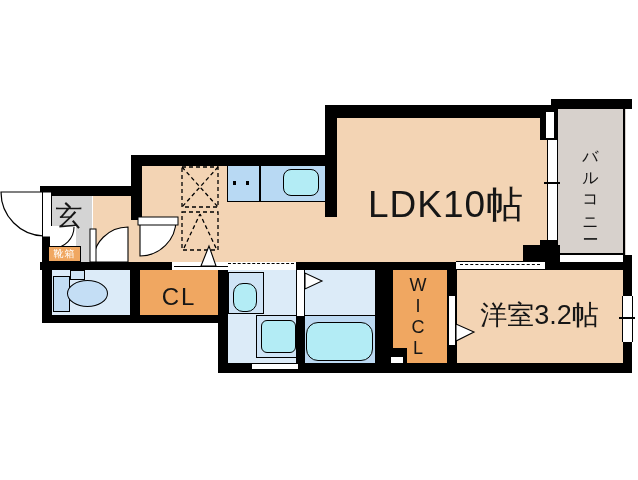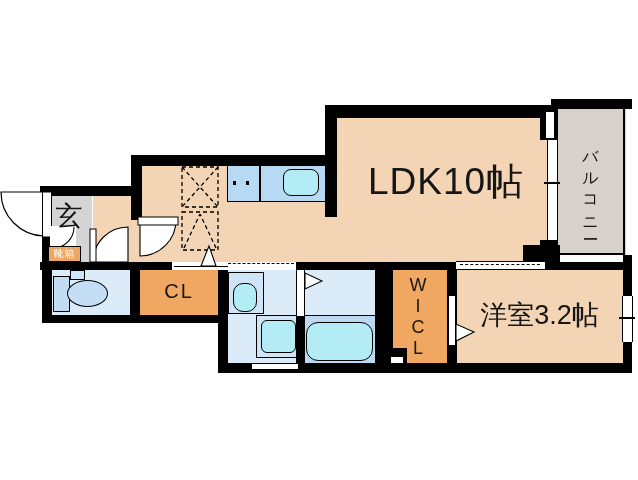--- a/index.html
+++ b/index.html
@@ -123,24 +123,24 @@
     <g stroke="#000" stroke-width="1.3" stroke-dasharray="4,3" fill="none">
       <rect x="182" y="212" width="36" height="38"></rect>
       <line x1="184" y1="248" x2="200" y2="214"></line>
       <line x1="216" y1="248" x2="200" y2="214"></line>
     </g>
     <polygon points="209,246 201,266 216,266" fill="#fff" stroke="#000" stroke-width="1.1"></polygon>
     <polygon points="305,273 305,289 322,281" fill="#fff" stroke="#000" stroke-width="1.1"></polygon>
     <polygon points="456,324 456,341 474,332" fill="#fff" stroke="#000" stroke-width="1.1"></polygon>
   </svg>
 
-  <div class="abs label" style="left:337px;top:156px;width:218px;height:52px;font-size:37px;letter-spacing:1px;">LDK10帖</div>
+  <div class="abs label" style="left:337px;top:179px;width:218px;height:52px;font-size:37px;letter-spacing:1px;">LDK10帖</div>
   <div class="abs label v-text" style="left:576px;top:126px;width:28px;height:122px;font-size:16px;">バルコニー</div>
   <div class="abs label" style="left:54px;top:200px;width:30px;height:32px;font-size:27px;">玄</div>
   <div class="abs label" style="left:48px;top:246px;width:33px;height:16px;background:var(--closet-fill,#f0a761);border:1px solid #000;box-sizing:border-box;font-size:10px;font-weight:normal;color:#fff;letter-spacing:1px;">靴箱</div>
-  <div class="abs label" style="left:136px;top:266px;width:86px;height:50px;font-size:20px;letter-spacing:2px;">CL</div>
+  <div class="abs label" style="left:136px;top:272px;width:86px;height:50px;font-size:24px;letter-spacing:2px;">CL</div>
   <div class="abs label" style="left:390px;top:272px;width:56px;height:90px;font-size:18px;line-height:21px;">W
 I
 C
 L</div>
   <div class="abs label" style="left:452px;top:298px;width:175px;height:34px;font-size:27px;text-align:right;">洋室3.2帖</div>
 
 </div>
 
 </body></html>

